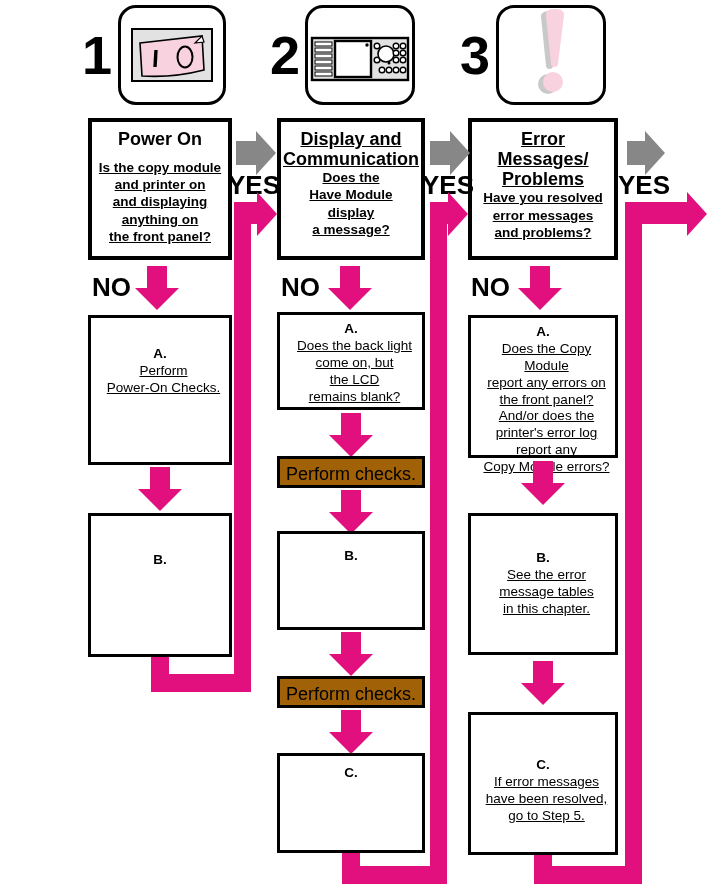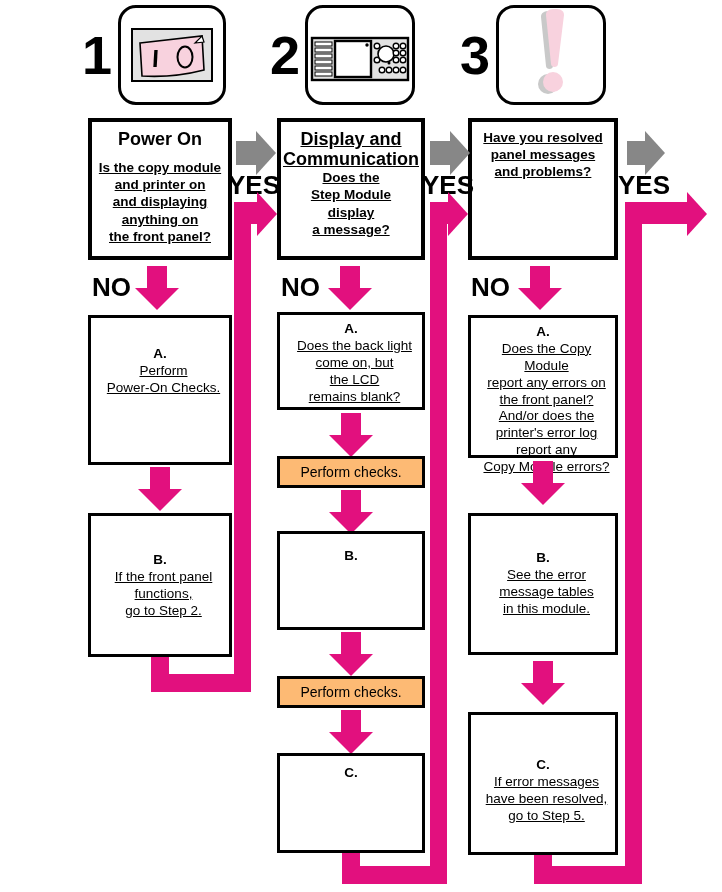--- a/index.html
+++ b/index.html
@@ -18,22 +18,22 @@
   .num{font-size:54px;font-weight:bold;line-height:1;text-align:center;}
   .icon-box{border:3px solid #000;border-radius:18px;background:#fff;box-sizing:border-box;}
   
   .main-box{border:4px solid #000;background:#fff;box-sizing:border-box;text-align:center;padding-top:7px;}
   .main-title{font-size:18px;font-weight:bold;line-height:1.12;text-align:center;}
   .gap{margin-bottom:10px;}
   .main-body{font-size:13.5px;font-weight:bold;line-height:1.27;}
   .sub-box{border:3px solid #000;background:#fff;box-sizing:border-box;text-align:center;}
   .sub-label{font-size:13.5px;font-weight:bold;line-height:1.25;}
   .sub-text{font-size:13.5px;line-height:1.25;padding-left:7px;}
-  .small-box{border:3px solid #000;background:#fdba74;box-sizing:border-box;display:flex;
-             align-items:center;justify-content:center;font-size:14px;}
+  .small-box{border:3px solid #000;background:#a16207;box-sizing:border-box;display:flex;
+             align-items:flex-end;justify-content:center;font-size:18px;}
   .yn{font-size:26px;font-weight:bold;line-height:1;}
   
   .m{background:var(--magenta);}
   .g{background:var(--arrow-gray);}
   .tri-right-m{width:0;height:0;border-top:22px solid transparent;border-bottom:22px solid transparent;
                border-left:20px solid var(--magenta);}
   .tri-right-g{width:0;height:0;border-top:22px solid transparent;border-bottom:22px solid transparent;
                border-left:20px solid var(--arrow-gray);}
   .down-arrow{width:44px;}
   .da-shaft{margin:0 auto;width:20px;height:22px;background:var(--magenta);}
@@ -105,27 +105,30 @@
     <div class="main-body pre">Is the copy module
 and printer on
 and displaying
 anything on
 the front panel?</div>
   </div>
   <div class="abs main-box" style="left:277px;top:118px;width:148px;height:142px;">
     <div class="main-title pre">Display and
 Communication</div>
     <div class="main-body pre">Does the
-Step Module
+Have Module
 display
 a message?</div>
   </div>
   <div class="abs main-box" style="left:468px;top:118px;width:150px;height:142px;">
+    <div class="main-title pre">Error
+Messages/
+Problems</div>
     <div class="main-body pre">Have you resolved
-panel messages
+error messages
 and problems?</div>
   </div>
 
   <div class="abs g" style="left:236px;top:141px;width:20px;height:24px;"></div>
   <div class="abs tri-right-g" style="left:256px;top:131px;"></div>
   <div class="abs yn" style="left:228px;top:172px;">YES</div>
   <div class="abs m" style="left:234px;top:202px;width:25px;height:22px;"></div>
   <div class="abs tri-right-m" style="left:257px;top:192px;"></div>
   <div class="abs m" style="left:234px;top:202px;width:17px;height:490px;"></div>
 
@@ -163,23 +166,20 @@
     <div class="sub-label">A.</div>
     <div class="sub-text pre">Perform
 Power-On Checks.</div>
   </div>
   <div class="abs down-arrow" style="left:138px;top:467px;">
     <div class="da-shaft"></div>
     <div class="tri-down"></div>
   </div>
   <div class="abs sub-box" style="left:88px;top:513px;width:144px;height:144px;padding-top:36px;">
     <div class="sub-label">B.</div>
-    <div class="sub-text pre">If the front panel
-functions,
-go to Step 2.</div>
   </div>
   <div class="abs m" style="left:151px;top:657px;width:18px;height:35px;"></div>
   <div class="abs m" style="left:151px;top:674px;width:100px;height:18px;"></div>
 
   <div class="abs sub-box" style="left:277px;top:312px;width:148px;height:98px;padding-top:6px;">
     <div class="sub-label">A.</div>
     <div class="sub-text pre">Does the back light
 come on, but
 the LCD
 remains blank?</div>
@@ -226,21 +226,21 @@
 Copy Module errors?</div>
   </div>
   <div class="abs down-arrow" style="left:521px;top:461px;">
     <div class="da-shaft"></div>
     <div class="tri-down"></div>
   </div>
   <div class="abs sub-box" style="left:468px;top:513px;width:150px;height:142px;padding-top:34px;">
     <div class="sub-label">B.</div>
     <div class="sub-text pre">See the error
 message tables
-in this module.</div>
+in this chapter.</div>
   </div>
   <div class="abs down-arrow" style="left:521px;top:661px;">
     <div class="da-shaft"></div>
     <div class="tri-down"></div>
   </div>
   <div class="abs sub-box" style="left:468px;top:712px;width:150px;height:143px;padding-top:42px;">
     <div class="sub-label">C.</div>
     <div class="sub-text pre">If error messages
 have been resolved,
 go to Step 5.</div>

